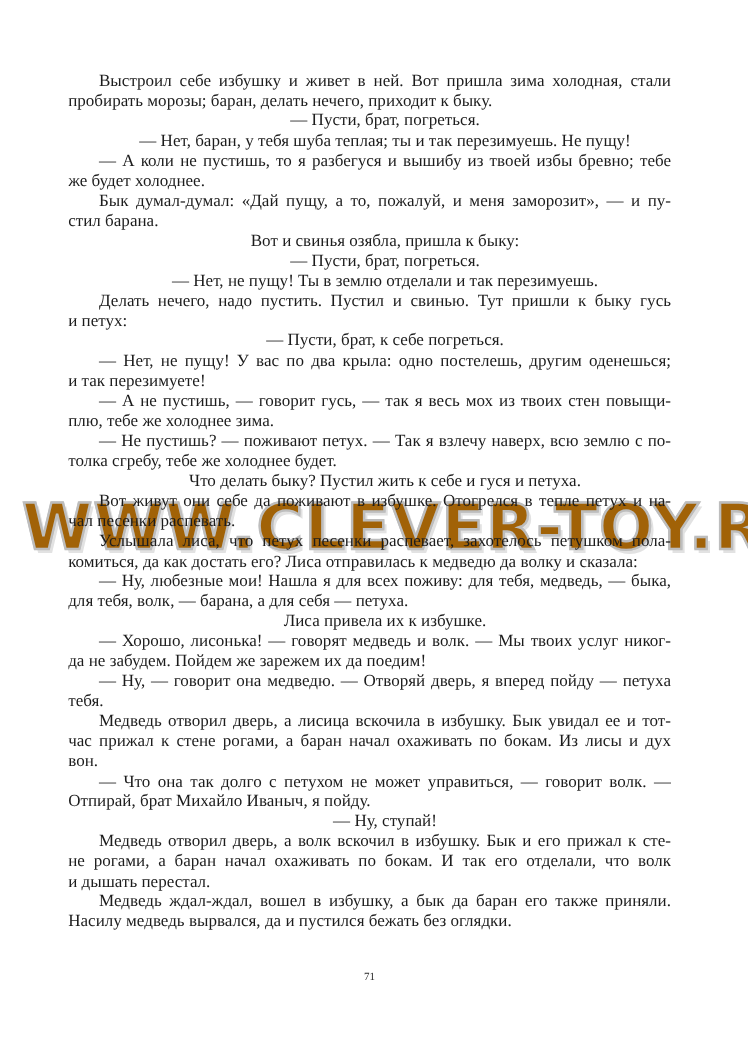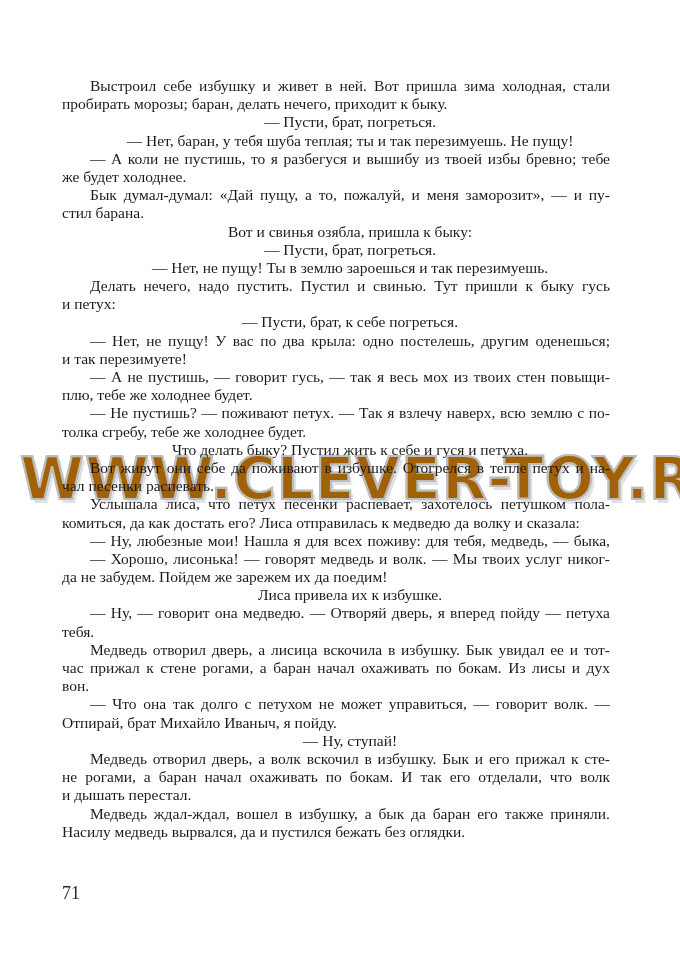--- a/index.html
+++ b/index.html
@@ -27,42 +27,41 @@
     text-shadow:
       1px 0 #c9c9c9, -1px 0 #c9c9c9, 0 1px #c9c9c9, 0 -1px #c9c9c9,
       3px 4px 0 #e2e2e2;
     user-select:none;
   }
   .text-block{
     position:absolute;
     left:62px;top:65px;width:548px;
     z-index:2;
     font-size:15.5px;
-    margin-top:12px;
   }
   .para{margin:0;padding:0;}
   .line{
     height:18.2px;
     line-height:18.2px;
     overflow:hidden;
     text-align:left;
   }
   .jfy{
     text-align:justify;
     text-align-last:justify;
   }
   .first{
     padding-left:28px;
     text-align:center;
   }
   .page-number{
     position:absolute;
     left:62px;top:883px;width:548px;
-    text-align:left;
-    font-size:18px;
+    text-align:center;
+    font-size:10px;
     z-index:2;
     color:#2a2a2a;
   }
 </style>
 </head>
 <body>
 
 <div class="page">
   <div class="watermark">WWW.CLEVER-TOY.RU</div>
 
@@ -85,61 +84,62 @@
         <div class="line first jfy">Бык думал-думал: «Дай пущу, а то, пожалуй, и меня заморозит», — и пу-</div>
         <div class="line">стил барана.</div>
       </div>
       <div class="para">
         <div class="line first">Вот и свинья озябла, пришла к быку:</div>
       </div>
       <div class="para">
         <div class="line first">— Пусти, брат, погреться.</div>
       </div>
       <div class="para">
-        <div class="line first">— Нет, не пущу! Ты в землю зароешься и так перезимуешь.</div>
+        <div class="line first">— Нет, не пущу! Ты в землю отделали и так перезимуешь.</div>
       </div>
       <div class="para">
         <div class="line first jfy">Делать нечего, надо пустить. Пустил и свинью. Тут пришли к быку гусь</div>
         <div class="line">и петух:</div>
       </div>
       <div class="para">
         <div class="line first">— Пусти, брат, к себе погреться.</div>
       </div>
       <div class="para">
         <div class="line first jfy">— Нет, не пущу! У вас по два крыла: одно постелешь, другим оденешься;</div>
         <div class="line">и так перезимуете!</div>
       </div>
       <div class="para">
         <div class="line first jfy">— А не пустишь, — говорит гусь, — так я весь мох из твоих стен повыщи-</div>
-        <div class="line">плю, тебе же холоднее будет.</div>
+        <div class="line">плю, тебе же холоднее зима.</div>
       </div>
       <div class="para">
         <div class="line first jfy">— Не пустишь? — поживают петух. — Так я взлечу наверх, всю землю с по-</div>
         <div class="line">толка сгребу, тебе же холоднее будет.</div>
       </div>
       <div class="para">
         <div class="line first">Что делать быку? Пустил жить к себе и гуся и петуха.</div>
       </div>
       <div class="para">
         <div class="line first jfy">Вот живут они себе да поживают в избушке. Отогрелся в тепле петух и на-</div>
         <div class="line">чал песенки распевать.</div>
       </div>
       <div class="para">
         <div class="line first jfy">Услышала лиса, что петух песенки распевает, захотелось петушком пола-</div>
         <div class="line">комиться, да как достать его? Лиса отправилась к медведю да волку и сказала:</div>
       </div>
       <div class="para">
         <div class="line first jfy">— Ну, любезные мои! Нашла я для всех поживу: для тебя, медведь, — быка,</div>
+        <div class="line">для тебя, волк, — барана, а для себя — петуха.</div>
+      </div>
+      <div class="para">
+        <div class="line first">Лиса привела их к избушке.</div>
       </div>
       <div class="para">
         <div class="line first jfy">— Хорошо, лисонька! — говорят медведь и волк. — Мы твоих услуг никог-</div>
         <div class="line">да не забудем. Пойдем же зарежем их да поедим!</div>
-      </div>
-      <div class="para">
-        <div class="line first">Лиса привела их к избушке.</div>
       </div>
       <div class="para">
         <div class="line first jfy">— Ну, — говорит она медведю. — Отворяй дверь, я вперед пойду — петуха</div>
         <div class="line">тебя.</div>
       </div>
       <div class="para">
         <div class="line first jfy">Медведь отворил дверь, а лисица вскочила в избушку. Бык увидал ее и тот-</div>
         <div class="line jfy">час прижал к стене рогами, а баран начал охаживать по бокам. Из лисы и дух</div>
         <div class="line">вон.</div>
       </div>

